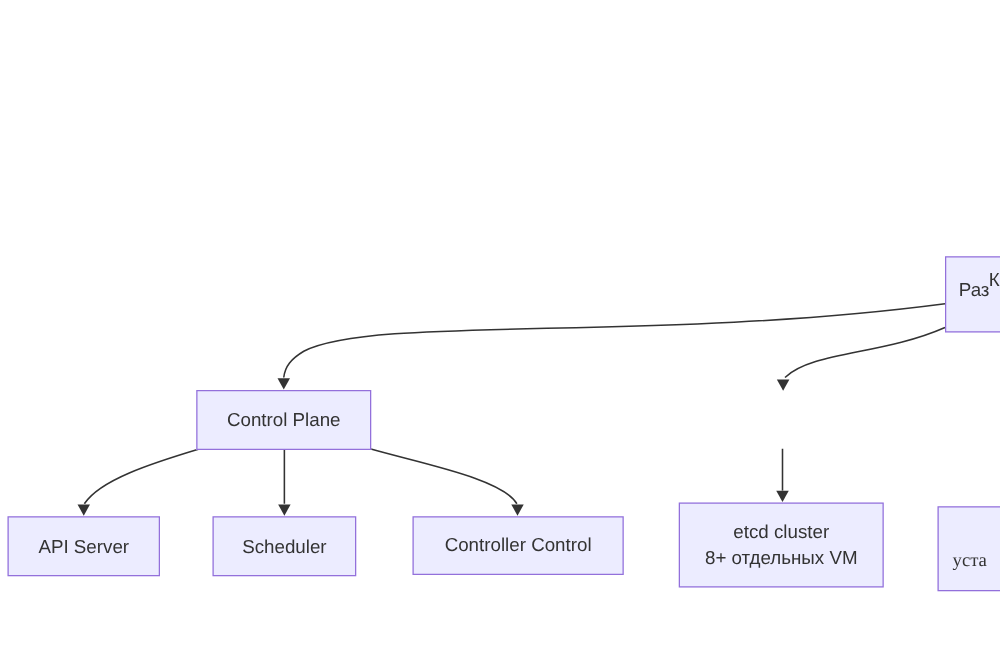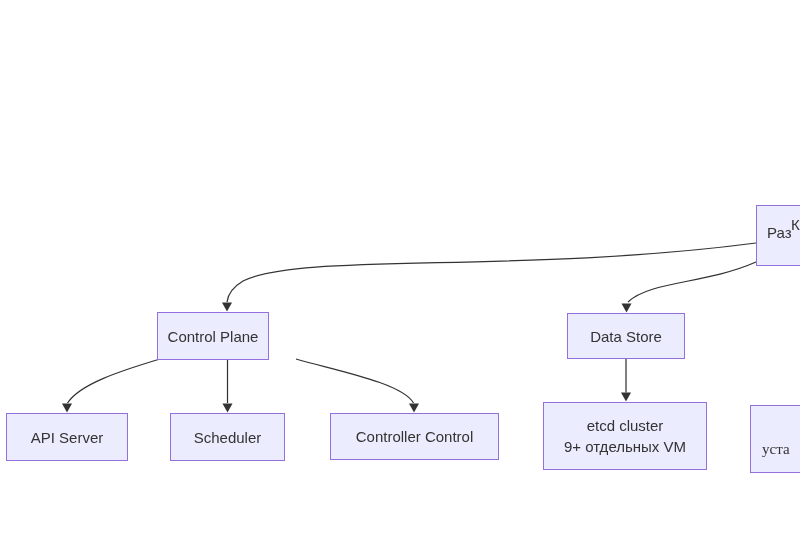--- a/index.html
+++ b/index.html
@@ -54,43 +54,40 @@
     <path class="link" d="M227.5 360 L227.5 403"></path>
     <path class="arrowhead" d="M227.5 412.5 L222.5 403.5 L232.5 403.5 Z"></path>
 
     <path class="link" d="M296 359 C338 371 402 383 413.5 403"></path>
     <path class="arrowhead" d="M414 412.5 L409 403.5 L419 403.5 Z"></path>
 
     <path class="link" d="M626 359 L626 392.5"></path>
     <path class="arrowhead" d="M626 401.5 L621 392.5 L631 392.5 Z"></path>
   </svg>
 
-  <div class="node" style="left:157px;top:312px;width:112px;height:48px;justify-content:center;">
+  <div class="node" style="left:157px;top:312px;width:140px;height:48px;justify-content:center;">
     <span>Control Plane</span>
   </div>
 
-  <div class="node" style="left:567px;top:313px;width:118px;height:46px;">
-    <span>Data Store</span>
-  </div>
 
   <div class="node" style="left:170px;top:413px;width:115px;height:48px;">
     <span>Scheduler</span>
   </div>
 
   <div class="node" style="left:6px;top:413px;width:122px;height:48px;">
     <span>API Server</span>
   </div>
 
   <div class="node" style="left:330px;top:413px;width:169px;height:47px;">
     <span>Controller Control</span>
   </div>
 
   <div class="node multiline" style="left:543px;top:402px;width:164px;height:68px;">
     <span>etcd cluster</span>
-    <span>9+ отдельных VM</span>
+    <span>8+ отдельных VM</span>
   </div>
 
   <div class="node partial" style="left:756px;top:205px;width:170px;height:61px;">
     <span class="frag" style="left:34px;top:11px;">К</span>
     <span class="frag" style="left:10px;top:19px;">Раз</span>
   </div>
 
   <div class="node partial" style="left:750px;top:405px;width:170px;height:68px;">
     <span class="frag" style="left:11px;top:36px;font-family:Liberation Serif, serif;">уста</span>
   </div>

